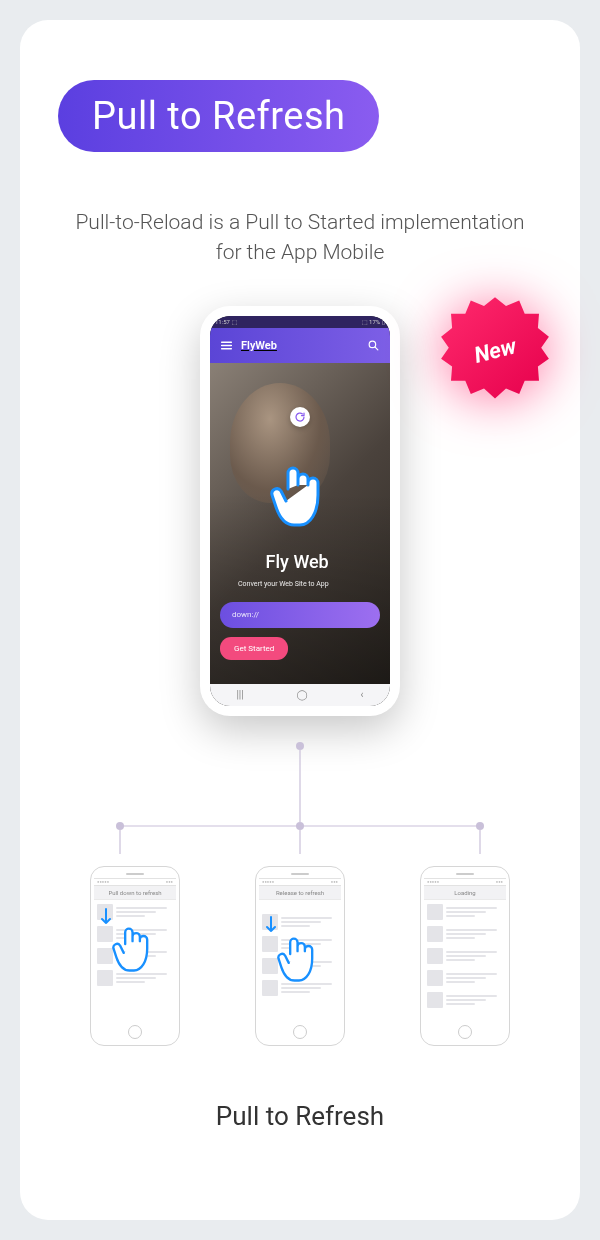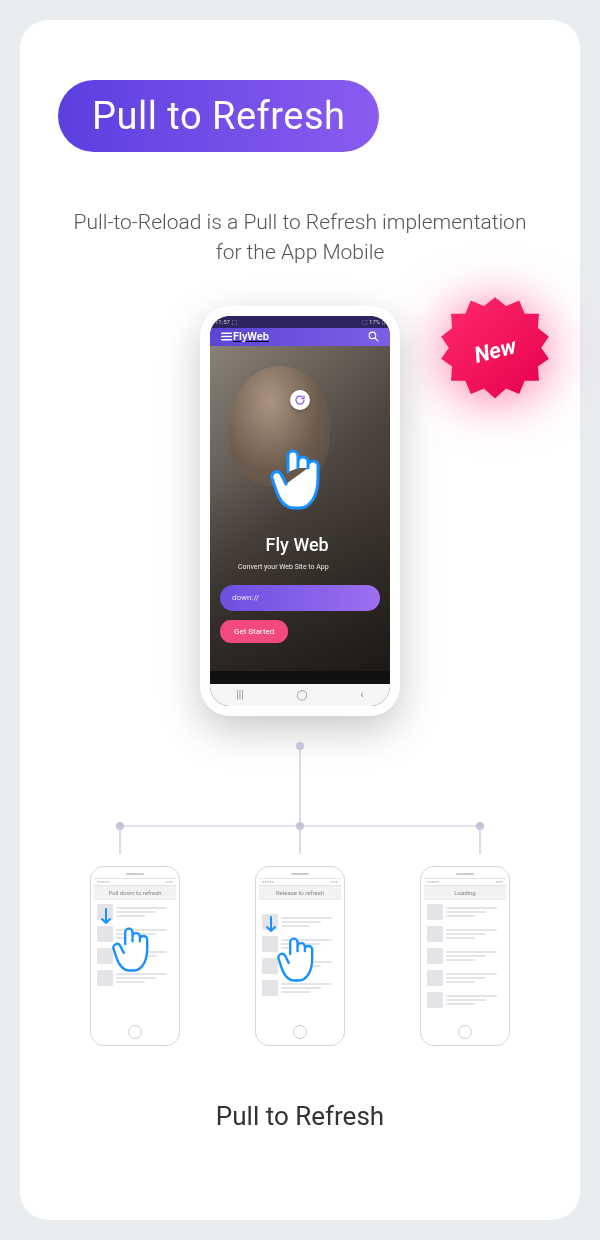--- a/index.html
+++ b/index.html
@@ -71,25 +71,26 @@
     height: 12px;
     background: #2f2460;
     display: flex;
     justify-content: space-between;
     align-items: center;
     padding: 0 5px;
     font-size: 6px;
     color: #ccc;
   }
   .mp-appbar {
-    height: 18px;
+    height: 35px;
     background: linear-gradient(90deg, #5b45d6, #7d5fe6);
     display: flex;
     align-items: center;
     padding: 0 10px;
+    gap: 8px;
     text-decoration: underline;
   }
   .mp-appbar .title { color: #fff; font-size: 11px; font-weight: 600; }
   .mp-hero {
     position: relative;
     height: 325px;
     background: linear-gradient(135deg, #8a8076 0%, #4a423c 50%, #2b2621 100%);
     overflow: hidden;
   }
   .mp-hero::before {
@@ -247,21 +248,21 @@
 </style>
 </head>
 <body>
 
 <div class="card">
 
   <div class="header-row">
     <div class="pill">Pull to Refresh</div>
   </div>
 
-  <div class="subtitle">Pull-to-Reload is a Pull to Refresh implementation for the App Mobile</div>
+  <div class="subtitle">Pull-to-Reload is a Pull to Started implementation for the App Mobile</div>
 
   <div class="new-badge">
     <svg viewBox="0 0 100 100">
       <defs>
         <linearGradient id="bgr" x1="0" y1="0" x2="1" y2="1">
           <stop offset="0%" stop-color="#ff2a6d"></stop>
           <stop offset="100%" stop-color="#e6004c"></stop>
         </linearGradient>
       </defs>
       <polygon fill="url(#bgr)" points="50,2 60,10 72,5 77,17 90,17 89,30 99,38 92,48 99,58 89,65 90,78 77,78 72,90 60,85 50,94 40,85 28,90 23,78 10,78 11,65 1,58 8,48 1,38 11,30 10,17 23,17 28,5 40,10"></polygon>

